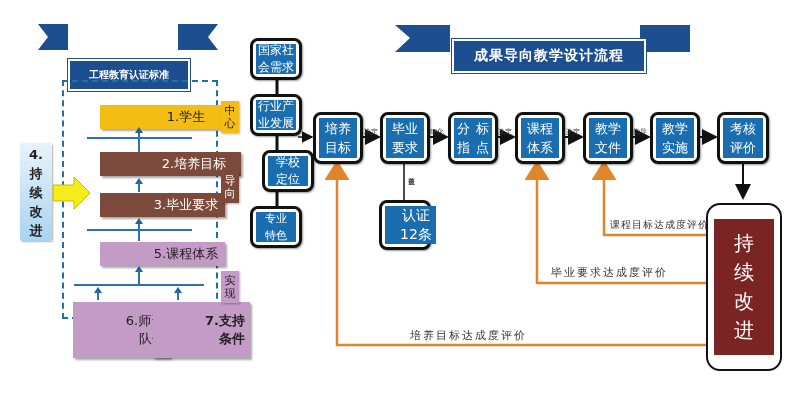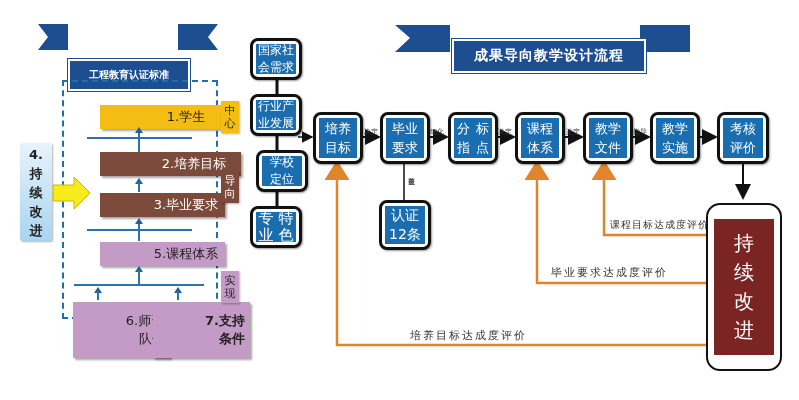--- a/index.html
+++ b/index.html
@@ -144,28 +144,28 @@
     <span>国家社</span>
     <span>会需求</span>
   </div>
 </div>
 <div class="fbox" style="left:250px;top:94px;width:52px;height:42px;">
   <div class="inner" style="flex-direction:column;font-size:12px;line-height:17px;">
     <span>行业产</span>
     <span>业发展</span>
   </div>
 </div>
-<div class="fbox" style="left:256px;top:150px;width:52px;height:42px;">
+<div class="fbox" style="left:262px;top:150px;width:52px;height:42px;">
   <div class="inner" style="flex-direction:column;font-size:12px;line-height:17px;">
     <span>学校</span>
     <span>定位</span>
   </div>
 </div>
 <div class="fbox" style="left:250px;top:206px;width:52px;height:42px;">
-  <div class="inner" style="font-size:15px;line-height:17px;">
+  <div class="inner" style="flex-direction:column;font-size:11px;line-height:17px;">
     <span>专业</span>
     <span>特色</span>
   </div>
 </div>
 
 <div class="fbox" style="left:313px;top:112px;width:50px;height:52px;">
   <div class="inner" style="flex-direction:column;">
       <span>培养</span>
       <span>目标</span>
     </div>
@@ -208,21 +208,21 @@
 </div>
 
 <span class="small-label" style="left:364px;top:127px;">决定</span>
 <span class="small-label" style="left:430px;top:127px;">细化</span>
 <span class="small-label" style="left:498px;top:127px;">决定</span>
 <span class="small-label" style="left:566px;top:127px;">决定</span>
 <span class="small-label" style="left:633px;top:127px;">指导</span>
 <span class="small-label" style="left:406px;top:172px;writing-mode:vertical-rl;">覆盖</span>
 
 <div class="fbox" style="left:379px;top:200px;width:52px;height:50px;">
-  <div class="inner" style="flex-direction:column;font-size:14px;">
+  <div class="inner" style="flex-direction:column;font-size:14px;padding-left:11px;">
       <span>认证</span>
       <span>12条</span>
     </div>
 </div>
 
 <div class="abs" style="left:706px;top:203px;width:76px;height:168px;border:2.5px solid #111;border-radius:14px;background:#fff;box-sizing:border-box;padding:14px 6px;">
   <div style="width:100%;height:100%;background:#7b2424;color:#fff;display:flex;flex-direction:column;align-items:center;justify-content:center;font-size:20px;line-height:29px;">
     <span>持</span>
     <span>续</span>
     <span>改</span>

